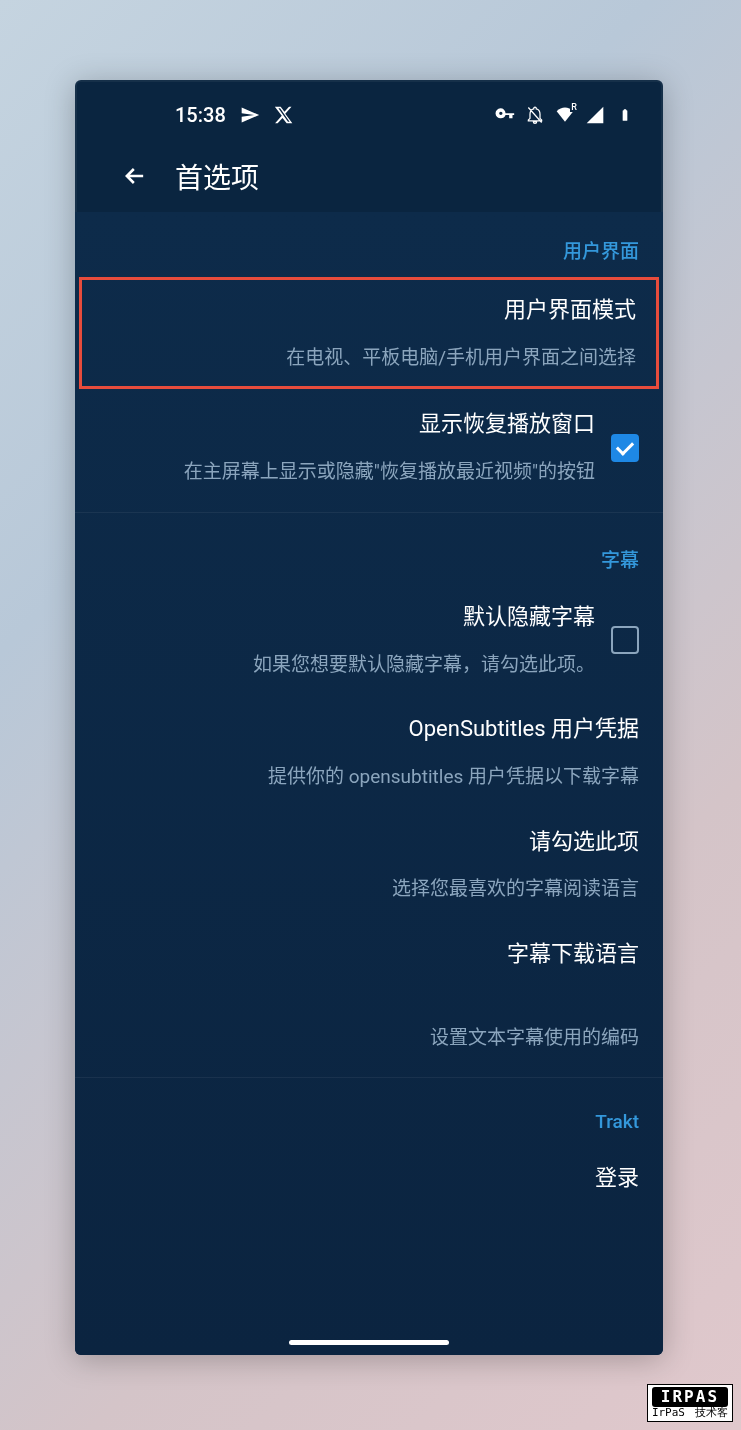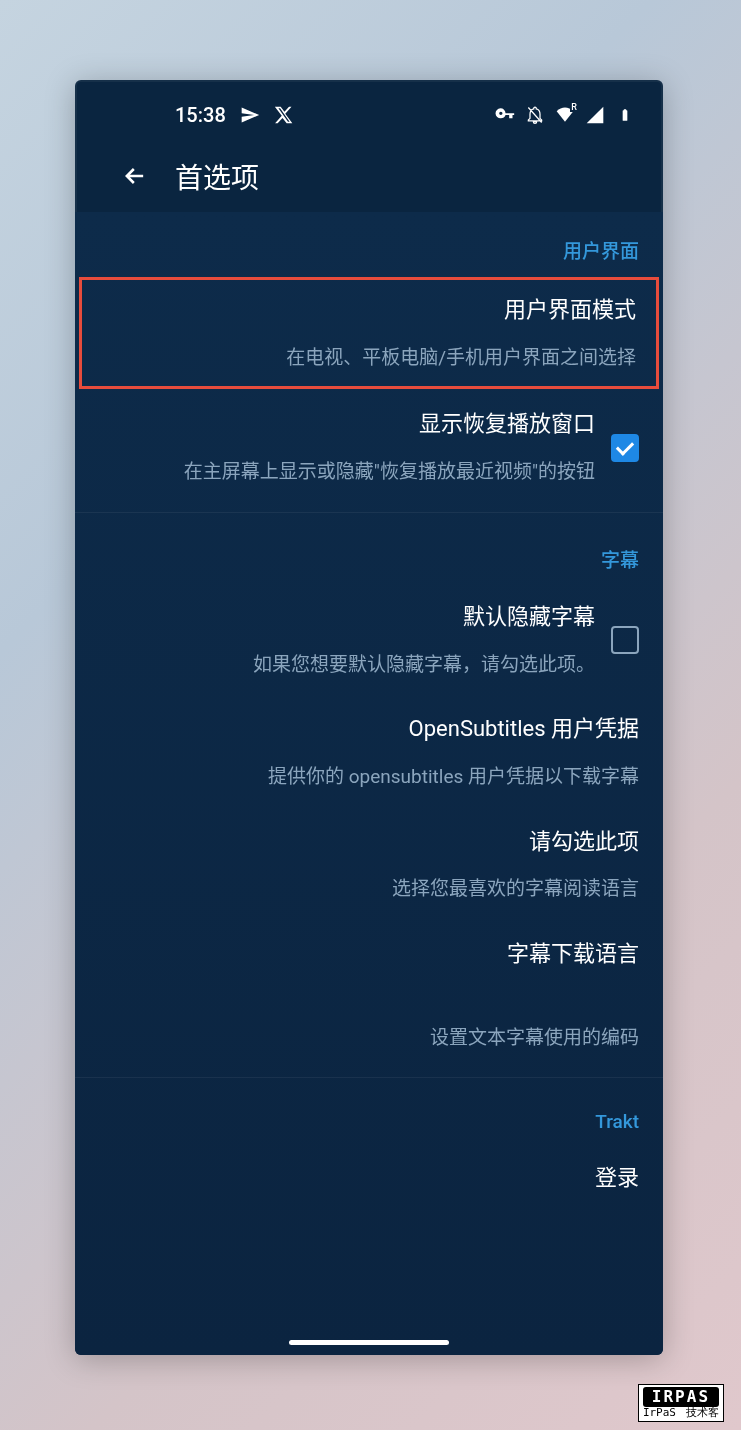--- a/index.html
+++ b/index.html
@@ -129,21 +129,21 @@
     bottom: 10px;
     left: 50%;
     transform: translateX(-50%);
     width: 160px;
     height: 5px;
     background: #fff;
     border-radius: 3px;
   }
   .watermark {
     position: absolute;
-    right: 17px;
+    right: 8px;
     bottom: 8px;
     background: #fff;
     border: 1px solid #000;
     padding: 2px 4px;
     font-family: monospace;
     font-size: 12px;
     line-height: 1.1;
     text-align: center;
   }
   .watermark .big {

